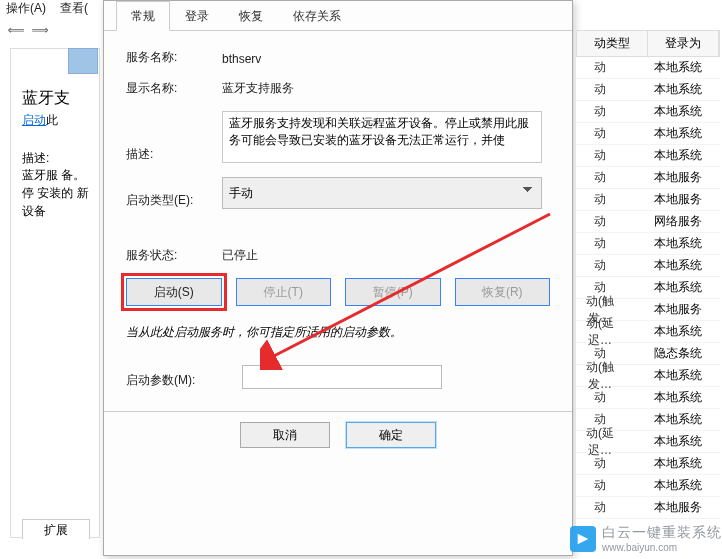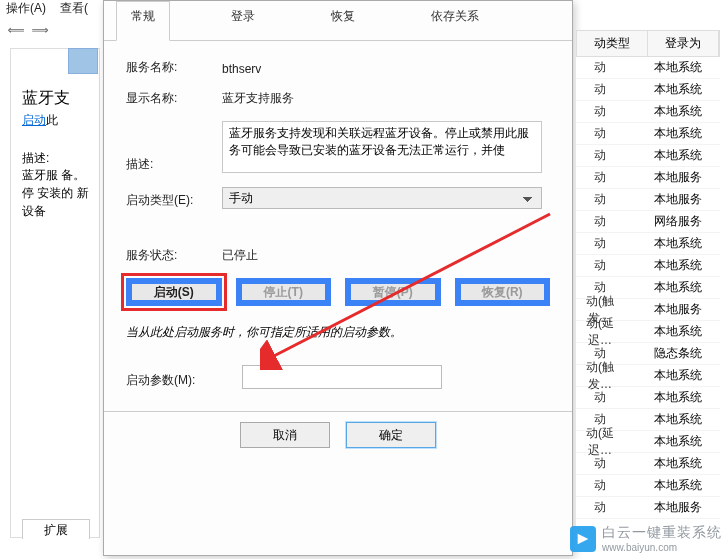--- a/index.html
+++ b/index.html
@@ -10,33 +10,33 @@
 .left-panel { position: absolute; top: 48px; left: 10px; width: 90px; height: 490px; background: #fff; border: 1px solid #ddd; }
 .sidebar-snip { position: absolute; top: 48px; left: 68px; width: 30px; height: 26px; background: #9fc4e6; border: 1px solid #88aedd; }
 .svc-title { position: absolute; top: 88px; left: 22px; font-weight: normal; font-size: 16px; }
 .svc-link { position: absolute; top: 112px; left: 22px; font-size: 12px; }
 .svc-link a { color: #0366d6; text-decoration: underline; }
 .svc-desc-hdr { position: absolute; top: 150px; left: 22px; font-size: 12px; }
 .svc-desc-txt { position: absolute; top: 166px; left: 22px; width: 70px; font-size: 12px; line-height: 1.5; }
 .ext-tab { position: absolute; bottom: 20px; left: 22px; width: 68px; height: 20px; border: 1px solid #ccc; border-bottom: none; background: #fff; text-align: center; line-height: 20px; }
 
 .dialog { position: absolute; top: 0; left: 103px; width: 470px; height: 556px; background: #fdfdfd; border: 1px solid #aaa; box-shadow: 2px 2px 8px rgba(0,0,0,0.2); }
-.tabs { display: flex; border-bottom: 1px solid #ccc; height: 40px; padding-left: 12px; gap: 46px; }
+.tabs { display: flex; border-bottom: 1px solid #ccc; height: 30px; padding-left: 12px; }
 .tab { padding: 6px 14px; font-size: 12px; border: 1px solid transparent; border-bottom: none; cursor: default; color: #333; }
 .tab.active { border-color: #ccc; background: #fdfdfd; border-bottom: 1px solid #fdfdfd; margin-bottom: -1px; }
 .dlg-body { padding: 18px 22px 8px 22px; }
 .row { display: flex; margin-bottom: 14px; align-items: flex-end; }
 .lbl { width: 96px; flex: 0 0 96px; font-size: 12px; color: #222; }
 .val { font-size: 12px; color: #222; }
 .desc-box { width: 320px; height: 52px; border: 1px solid #c8c8c8; padding: 3px 6px; font-size: 12px; line-height: 1.4; overflow-y: scroll; background: #fff; resize: none; }
 .path-block { margin: 6px 0 18px 0; font-size: 12px; }
-.select { width: 320px; height: 22px; border: 1px solid #bbb; background: #efefef; font-size: 12px; padding: 0 6px; appearance: none; background-image: linear-gradient(45deg, transparent 50%, #555 50%), linear-gradient(135deg, #555 50%, transparent 50%); background-position: calc(100% - 14px) 9px, calc(100% - 9px) 9px; background-size: 5px 5px, 5px 5px; background-repeat: no-repeat; }
+.select { width: 320px; height: 32px; border: 1px solid #bbb; background: #efefef; font-size: 12px; padding: 0 6px; appearance: none; background-image: linear-gradient(45deg, transparent 50%, #555 50%), linear-gradient(135deg, #555 50%, transparent 50%); background-position: calc(100% - 14px) 9px, calc(100% - 9px) 9px; background-size: 5px 5px, 5px 5px; background-repeat: no-repeat; }
 .status-row { margin-top: 38px; }
 .btn-row { display: flex; gap: 14px; margin: 14px 0 18px 0; }
-.btn { width: 101px; height: 28px; border: 6px solid #3b82f6; background: #e8e8e8; font-size: 12px; color: #222; cursor: default; font-weight: bold; }
+.btn { width: 101px; height: 28px; border: 1px solid #3b82f6; background: #e8e8e8; font-size: 12px; color: #222; cursor: default; }
 .btn.disabled { color: #9a9a9a; }
 .btn.highlight { outline: 3px solid #e52b2b; outline-offset: 2px; }
 .hint { font-size: 12px; margin: 4px 0 24px 0; font-style: italic; }
 .param-input { width: 200px; height: 24px; border: 1px solid #bbb; background: #fff; padding: 0 4px; }
 .dlg-footer { border-top: 1px solid #ccc; padding: 10px 0; display: flex; justify-content: center; gap: 16px; }
 .dlg-footer .dbtn { width: 90px; height: 26px; border: 1px solid #a9a9a9; background: #efefef; font-size: 12px; }
 .dlg-footer .dbtn.primary { border-color: #5aa7e6; box-shadow: 0 0 0 1px #bfe0ff; }
 
 .arrow { position: absolute; top: 210px; left: 260px; pointer-events: none; }
 

